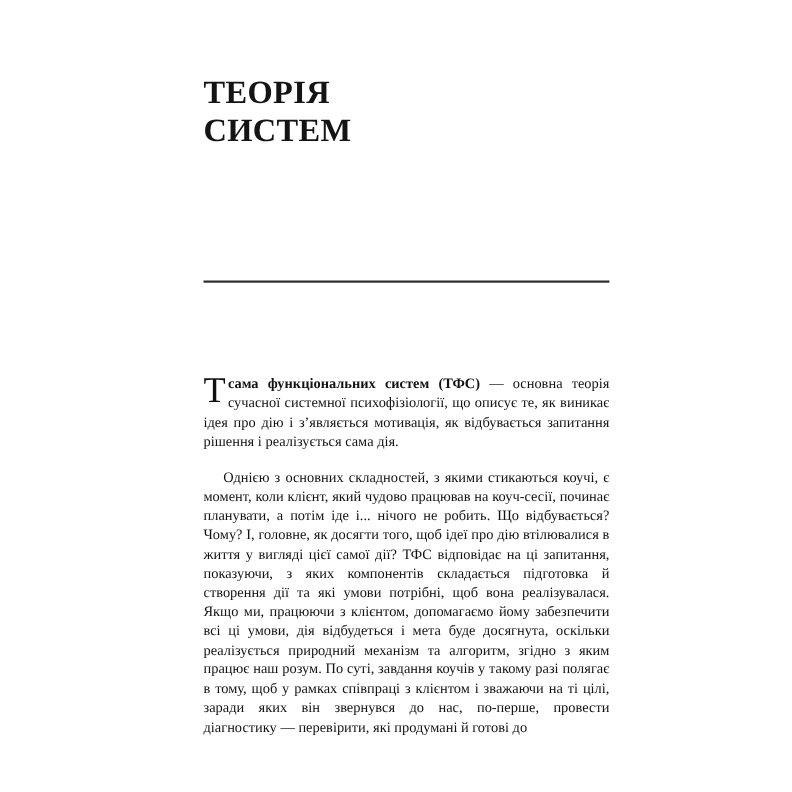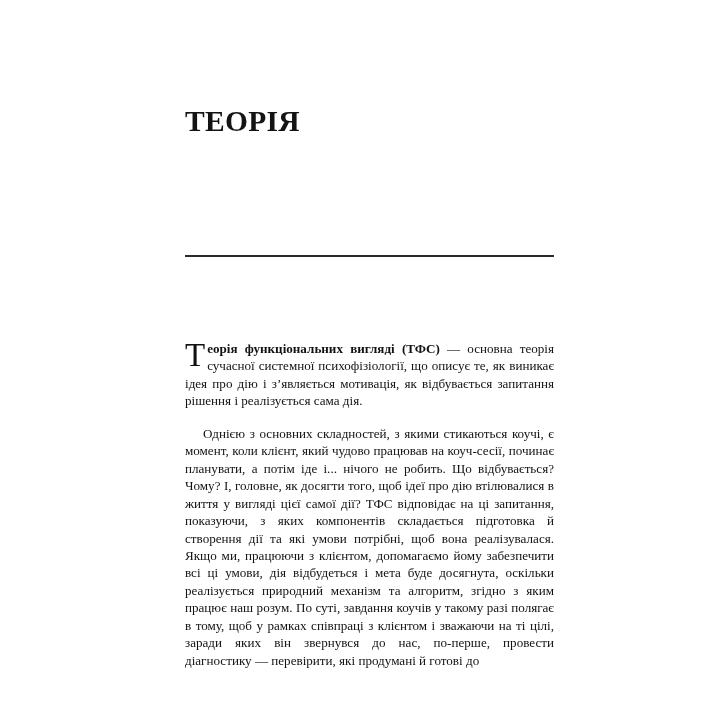--- a/index.html
+++ b/index.html
@@ -26,21 +26,21 @@
   .content {
     position: absolute;
     left: 185px;
     top: 0;
     width: 369px;
   }
 
   
   .chapter-title {
     margin: 0;
-    padding-top: 104px;
+    padding-top: 68px;
     font-family: "Liberation Serif", "DejaVu Serif", serif;
     font-weight: bold;
     font-size: 29.5px;
     line-height: 34px;
     letter-spacing: 0.3px;
     color: #141414;
     text-transform: uppercase;
     text-align: left;
   }
   .chapter-title .tline {
@@ -103,28 +103,29 @@
   }
 </style>
 </head>
 <body>
 
 <div class="page">
   <div class="content">
 
     <h1 class="chapter-title">
       <span class="tline">ТЕОРІЯ</span>
+      <span class="tline">СИСТЕМ</span>
     </h1>
 
     <hr class="title-rule">
 
     <div class="body-copy">
 
       <p class="para para-opening">
-        <span class="dropcap">Т</span><span class="lead-bold">еорія функціональних вигляді (ТФС)</span><span> — основна теорія сучасної системної психофізіології, що описує те, як виникає ідея про дію і з’являється мотивація, як відбувається запитання рішення і реалізується сама дія.</span>
+        <span class="dropcap">Т</span><span class="lead-bold">сама функціональних систем (ТФС)</span><span> — основна теорія сучасної системної психофізіології, що описує те, як виникає ідея про дію і з’являється мотивація, як відбувається запитання рішення і реалізується сама дія.</span>
       </p>
 
       <p class="para">
         <span>Однією з основних складностей, з якими стикаються коучі, є  момент, коли клієнт, який чудово працював на коуч-сесії, починає планувати, а потім іде і... нічого не робить. Що відбувається? Чому? І, головне, як досягти того, щоб ідеї про дію втілювалися в життя у вигляді цієї самої дії? ТФС відповідає на ці запитання, показуючи, з яких компонентів складається підготовка й створення дії та які умови потрібні, щоб вона реалізувалася. Якщо ми, працюючи з клієнтом, допомагаємо йому забезпечити всі ці умови, дія відбудеться і мета буде досягнута, оскільки реалізується природний механізм та алгоритм, згідно з яким працює наш розум. По суті, завдання коучів у такому разі полягає в тому, щоб у рамках співпраці з клієнтом і зважаючи на ті цілі, заради яких він звернувся до нас, по-перше, провести діагностику — перевірити, які продумані й готові до</span>
       </p>
 
     </div>
 
   </div>
 </div>

